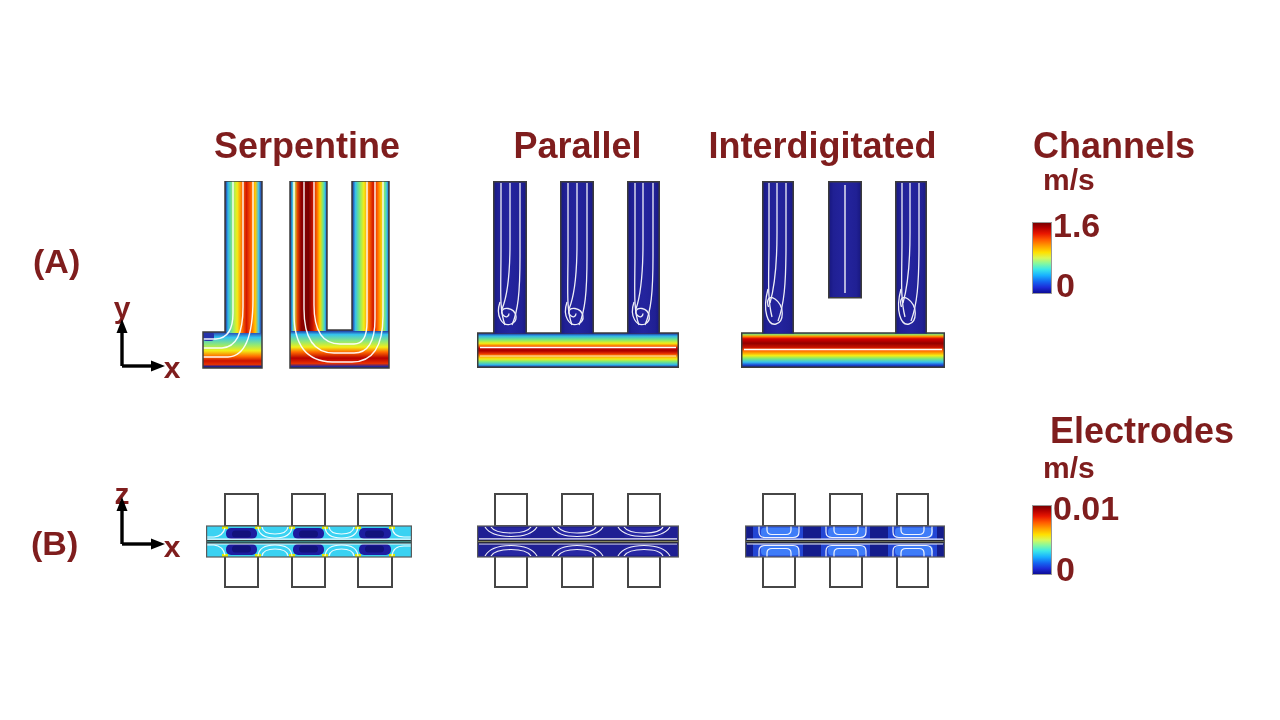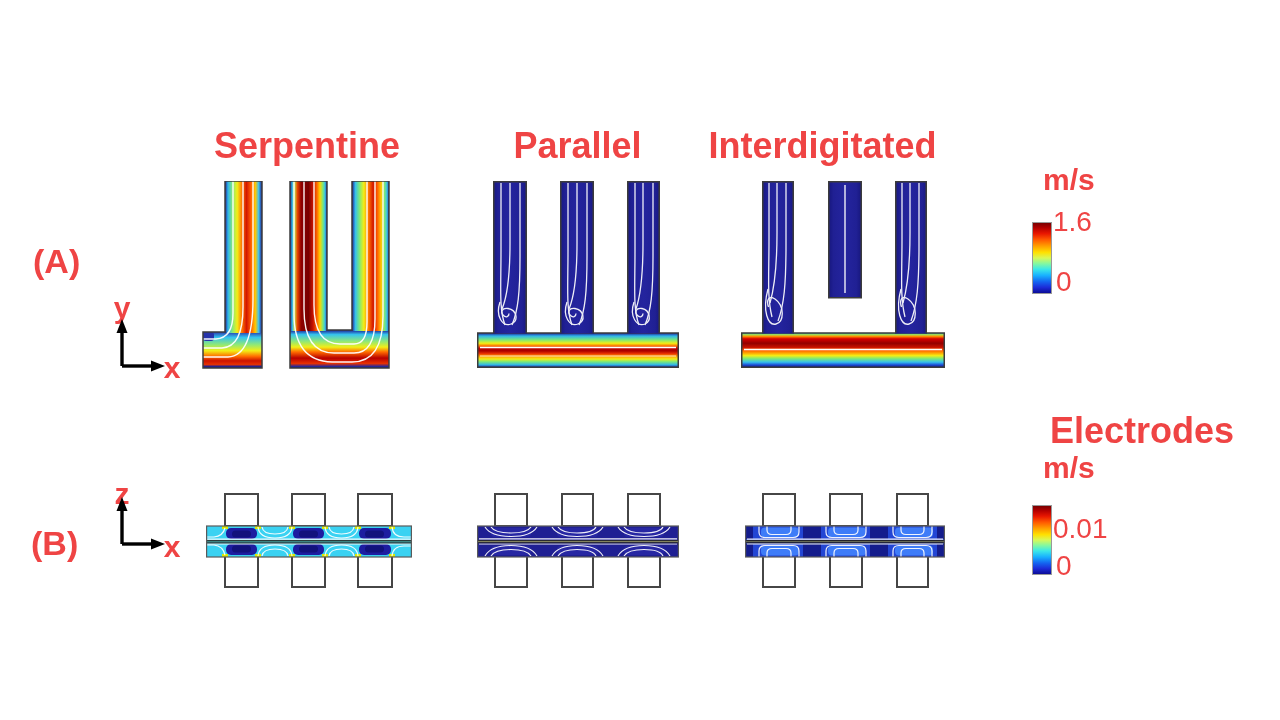--- a/index.html
+++ b/index.html
@@ -1,22 +1,22 @@
 <!DOCTYPE html>
 <html><head>
 <meta charset="utf-8">
 <style>
   html,body{margin:0;padding:0;background:#fff;}
   #canvas{position:relative;width:1280px;height:720px;background:#ffffff;overflow:hidden;
-          font-family:"Liberation Sans",sans-serif;color:#ef4444;}
+          font-family:"Liberation Sans",sans-serif;color:#7f1d1d;}
   .abs{position:absolute;}
   .title{font-size:36px;font-weight:bold;text-align:center;white-space:nowrap;}
   .cbtitle{font-size:36px;font-weight:bold;white-space:nowrap;}
   .cbunit{font-size:30px;font-weight:bold;}
-  .cbtick{font-size:28px;font-weight:normal;}
+  .cbtick{font-size:34px;font-weight:bold;}
   .plabel{font-size:34px;font-weight:bold;}
   .axl{font-size:30px;font-weight:bold;text-align:center;}
   .cbar{width:18px;border:1px solid #999;
     background:linear-gradient(180deg,#7a0000 0%,#b40000 7%,#e81600 15%,#ff5a00 24%,
       #ffa000 33%,#ffe000 42%,#d8f858 50%,#84f8a0 58%,#3ce8e8 66%,#18b0ff 75%,
       #1464f0 84%,#1c2cd8 92%,#0c0c96 100%);}
   svg{display:block;}
 </style>
 </head>
 <body>
@@ -404,24 +404,25 @@
         <path d="M156,65 V61 Q156,56.5 161,56.5 H174 Q179,56.5 179,61 V65"></path>
         <path d="M2,51.9 H198"></path>
       </g>
       <rect x="0" y="48" width="200" height="1.1" fill="#23232c"></rect>
       <rect x="0" y="49.1" width="200" height="1" fill="#6f6f4a"></rect>
       <rect x="0" y="50.1" width="200" height="1.2" fill="#23232c"></rect>
       <rect x="0.6" y="34" width="198.8" height="31" fill="none" stroke="#5a5a5a" stroke-width="1.2"></rect>
     </g>
   </svg>
 
+  <div class="abs cbtitle" style="left:1033px;top:125px;">Channels</div>
   <div class="abs cbunit" style="left:1043px;top:163px;">m/s</div>
   <div class="abs cbtick" style="left:1053px;top:206px;">1.6</div>
   <div class="abs cbar" style="left:1032px;top:222px;height:70px;"></div>
   <div class="abs cbtick" style="left:1056px;top:266px;">0</div>
 
   <div class="abs cbtitle" style="left:1033px;top:410px;margin-left:17px;">Electrodes</div>
   <div class="abs cbunit" style="left:1043px;top:451px;">m/s</div>
-  <div class="abs cbtick" style="left:1053px;top:513px;">0.01</div>
+  <div class="abs cbtick" style="left:1053px;top:489px;">0.01</div>
   <div class="abs cbar" style="left:1032px;top:505px;height:68px;"></div>
   <div class="abs cbtick" style="left:1056px;top:550px;">0</div>
 
 </div>
 
 </body></html>

